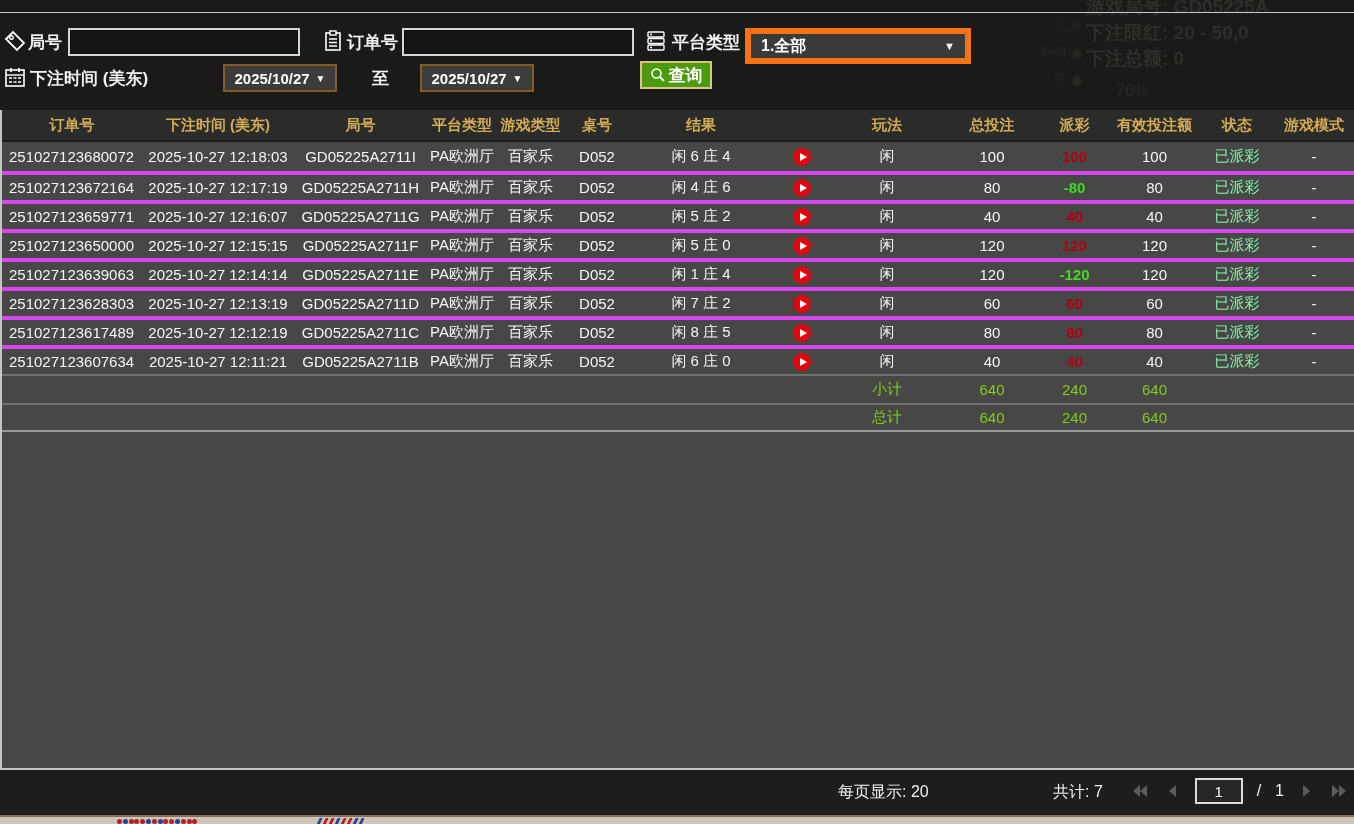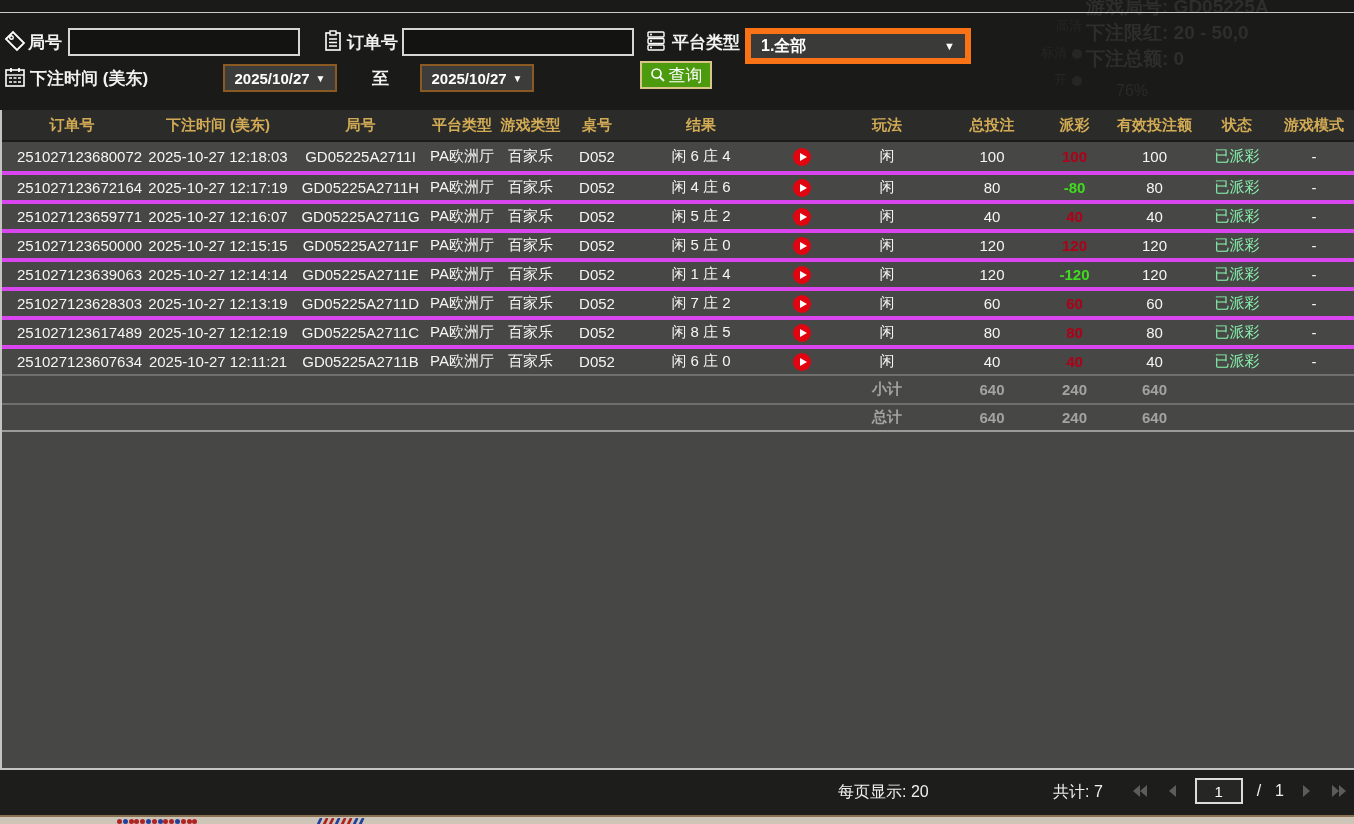--- a/index.html
+++ b/index.html
@@ -24,43 +24,43 @@
           color:#fff;font-size:15px;padding:0 6px;outline:none;}
   .dropdown{position:absolute;height:24px;background:#3a3a38;border:6px solid #f97316;
             color:#fff;font-size:16px;display:flex;align-items:center;cursor:pointer;}
   .dropdown .val{flex:1;padding-left:10px;font-weight:bold;}
   .dropdown .arrow{padding-right:10px;font-size:11px;color:#fff;}
   .datebox{position:absolute;height:24px;background:#3c3c3a;border:2px solid #8a5a22;
            color:#fff;font-size:15px;font-weight:bold;display:flex;align-items:center;
            justify-content:center;gap:6px;cursor:pointer;}
   .datebox .arrow{font-size:10px;}
   .searchbtn{position:absolute;left:640px;top:48px;width:72px;height:28px;background:#4c9a0e;
-             border:2px solid #d9c686;color:#fff;font-size:17px;font-weight:normal;
+             border:2px solid #d9c686;color:#fff;font-size:17px;font-weight:bold;
              display:flex;align-items:center;justify-content:center;gap:3px;cursor:pointer;padding:0;}
   
   .tablewrap{position:absolute;left:0;top:110px;width:1354px;height:660px;z-index:3;
              border-left:2px solid #c4c4c2;border-bottom:2px solid #c4c4c2;box-sizing:border-box;
              background:#474745;}
   .grid{display:grid;grid-template-columns:140px 152px 133px 70px 67px 66px 142px 60px 110px 100px 65px 95px 70px 84px;
         align-items:center;box-sizing:border-box;}
   .thead{height:32px;background:#2b2b29;border-bottom:2px solid #1c1c1a;}
   .thead .hc{color:#d2ab55;font-size:15px;font-weight:bold;text-align:center;white-space:nowrap;}
   .trow{height:29px;background:#474745;border-top:4px solid #d946ef;color:#f5f5f3;font-size:15px;}
   .trow:first-of-type{border-top:none;}
   .tc{text-align:center;white-space:nowrap;overflow:hidden;}
-  .tc.left{text-align:left;padding-left:15px;}
+  .tc.left{text-align:left;padding-left:7px;}
   .pos{color:#b00018;font-weight:bold;}
   .neg{color:#3fdc20;font-weight:bold;}
   .status{color:#86efac;}
   .playbtn{width:18px;height:18px;border-radius:50%;background:#e00510;margin:0 auto;
            display:flex;align-items:center;justify-content:center;cursor:pointer;}
   .playbtn .tri{width:0;height:0;border-left:7px solid #fff;border-top:4.5px solid transparent;
                 border-bottom:4.5px solid transparent;margin-left:2px;}
   .sumrow{height:29px;background:#474745;border-top:2px solid #6f6f6d;
-          color:#a3a3a3;font-size:15px;font-weight:bold;}
+          color:#84cc16;font-size:15px;font-weight:normal;}
   .sumrow.last{border-bottom:2px solid #9a9a98;}
   .filler{background:#474745;}
   
   .footer{position:absolute;left:0;top:770px;width:1354px;height:45px;background:#1d1d1b;z-index:3;
           color:#f0f0ee;font-size:16px;}
   .footer .lbl{position:absolute;top:12px;white-space:nowrap;}
   .pager{position:absolute;right:6px;top:8px;display:flex;align-items:center;gap:14px;}
   .pgbtn{width:18px;height:16px;cursor:pointer;display:flex;align-items:center;justify-content:center;}
   .pginput{width:40px;height:20px;background:#262624;border:2px solid #dcdcda;color:#fff;
            font-size:15px;text-align:center;outline:none;}

